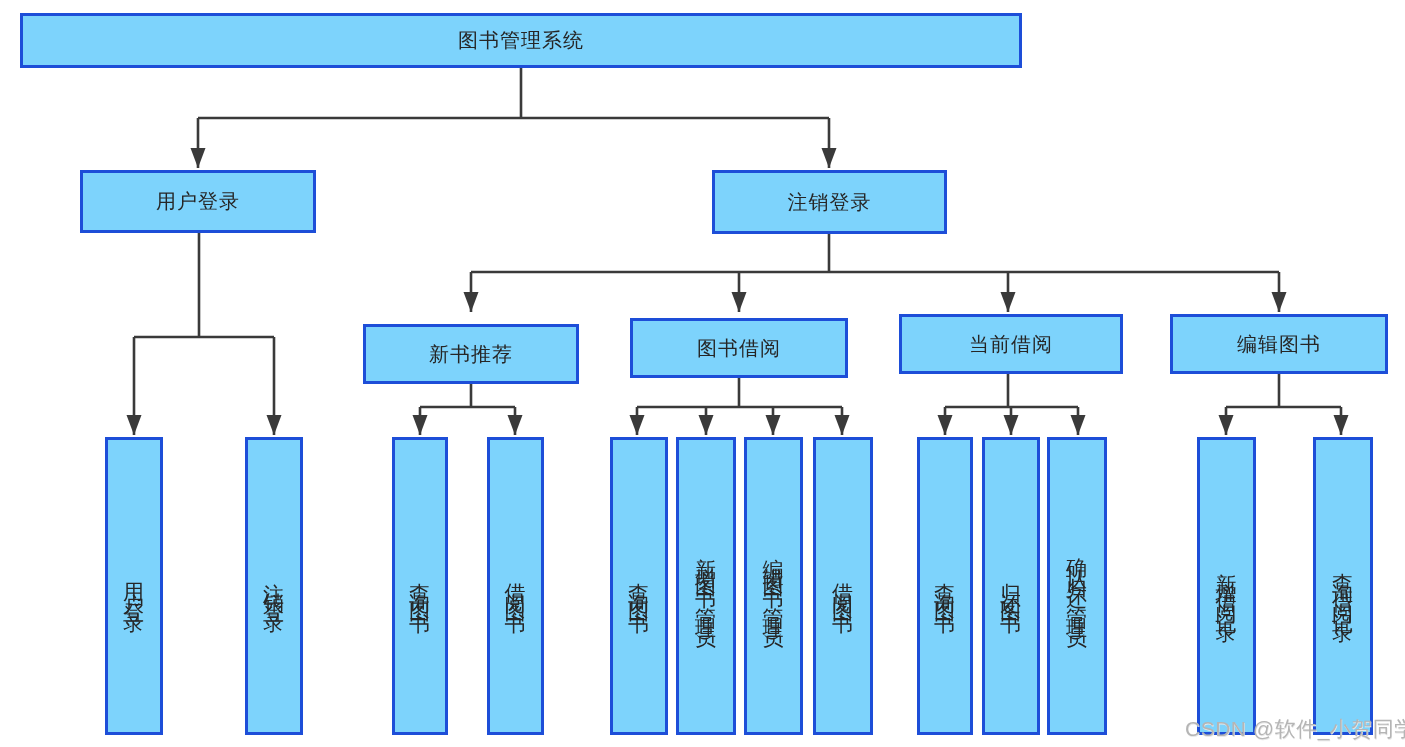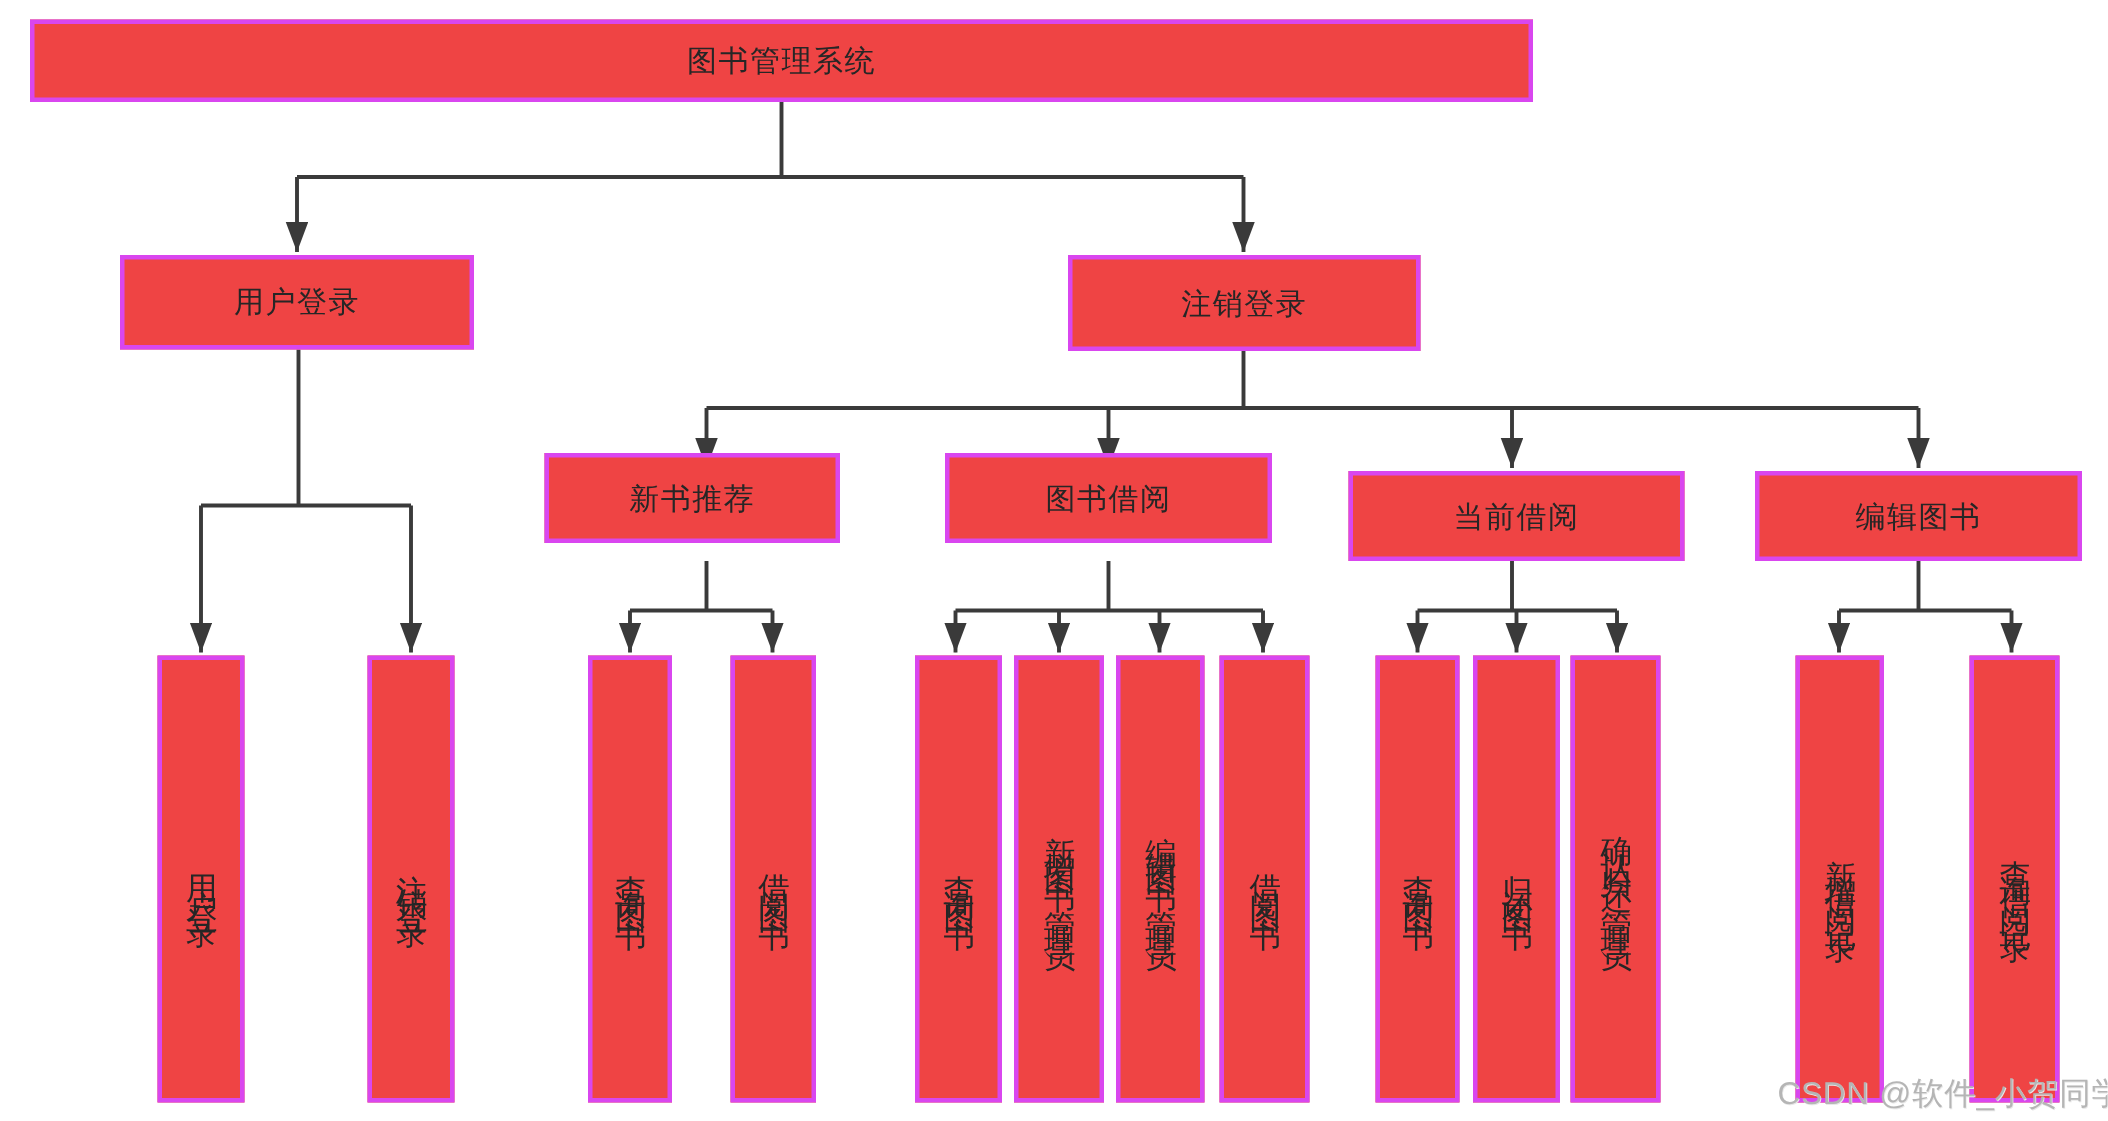--- a/index.html
+++ b/index.html
@@ -4,21 +4,21 @@
 <style>
   html,body{margin:0;padding:0;background:#ffffff;}
   body{
     width:1405px;height:747px;position:relative;overflow:hidden;
     font-family:"Liberation Sans","DejaVu Sans",sans-serif;
     color:#262626;
   }
   #connectors{position:absolute;left:0;top:0;z-index:1;}
   .box{
     position:absolute;box-sizing:border-box;z-index:2;
-    background:#ef4444;border:3px solid #d946ef;
+    background:#7dd3fc;border:3px solid #1d4ed8;
     display:flex;align-items:center;justify-content:center;
     text-align:center;
   }
   .box.h{font-size:20px;letter-spacing:1px;}
   .box.v{
     writing-mode:vertical-rl;
     font-size:21px;letter-spacing:10px;line-height:1;
     padding:4px 0;
   }
   .watermark{
@@ -74,24 +74,24 @@
   <span>图书管理系统</span>
 </div>
 
 <div class="box h" style="left:80px;top:170px;width:236px;height:63px">
   <span>用户登录</span>
 </div>
 <div class="box h" style="left:712px;top:170px;width:235px;height:64px">
   <span>注销登录</span>
 </div>
 
-<div class="box h" style="left:363px;top:302px;width:197px;height:60px">
+<div class="box h" style="left:363px;top:324px;width:216px;height:60px">
   <span>新书推荐</span>
 </div>
-<div class="box h" style="left:630px;top:302px;width:218px;height:60px">
+<div class="box h" style="left:630px;top:318px;width:218px;height:60px">
   <span>图书借阅</span>
 </div>
 <div class="box h" style="left:899px;top:314px;width:224px;height:60px">
   <span>当前借阅</span>
 </div>
 <div class="box h" style="left:1170px;top:314px;width:218px;height:60px">
   <span>编辑图书</span>
 </div>
 
 <div class="box v" style="left:105px;top:437px;width:58px;height:298px">

